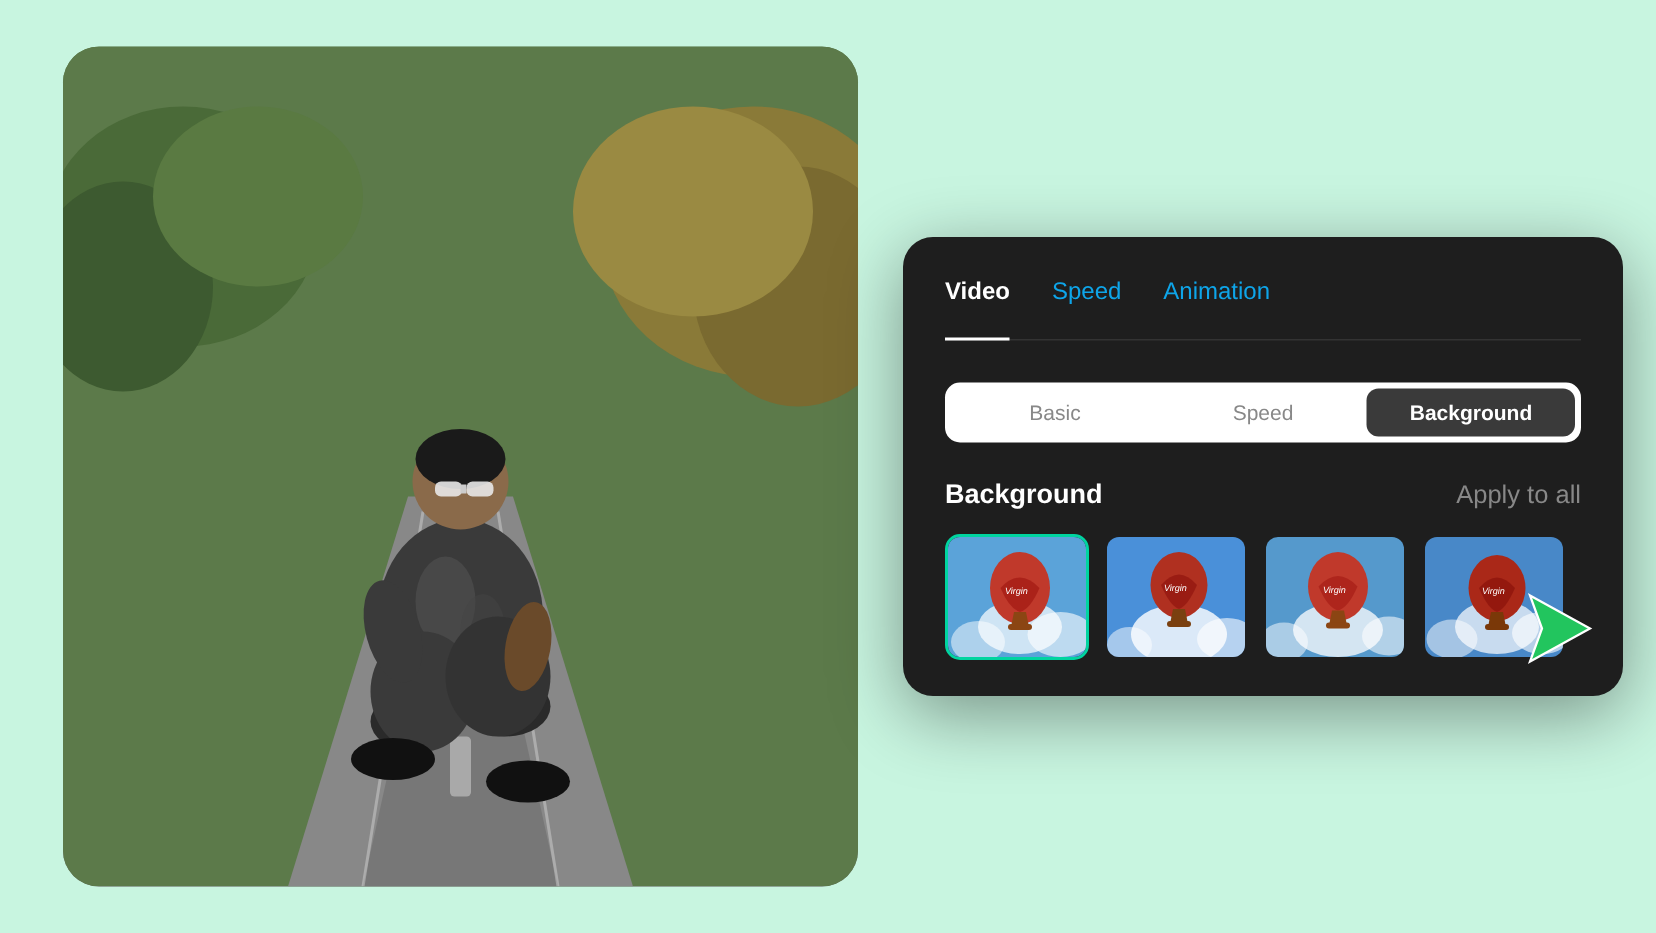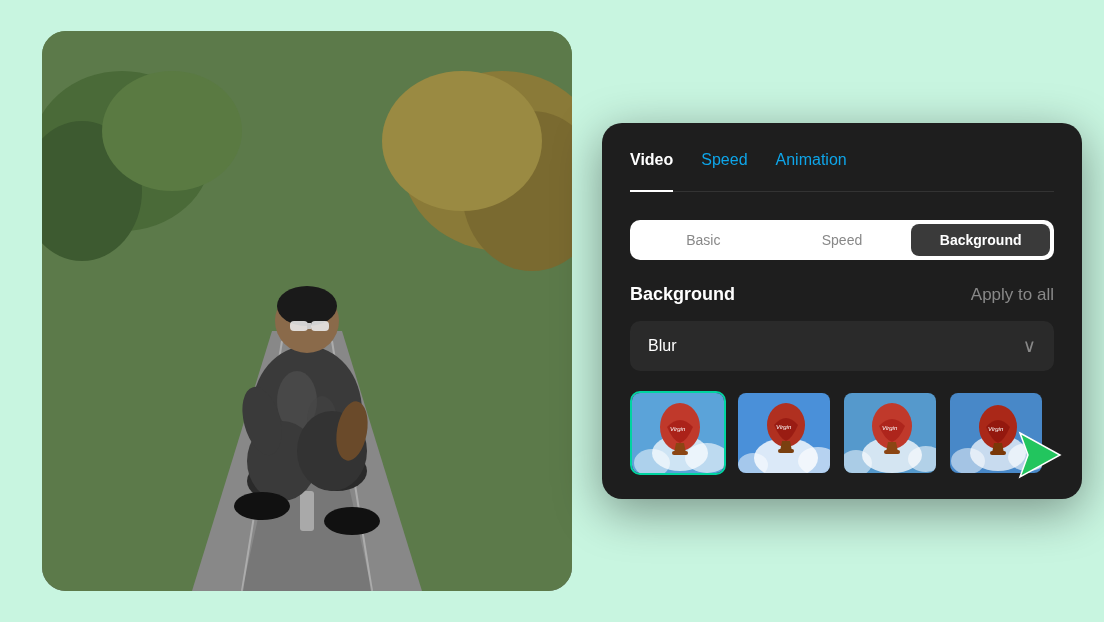--- a/index.html
+++ b/index.html
@@ -253,24 +253,20 @@
       <div class="sub-tab">Basic</div>
       <div class="sub-tab">Speed</div>
       <div class="sub-tab active">Background</div>
     </div>
 
     <div class="section-header">
       <span class="section-title">Background</span>
       <span class="apply-all">Apply to all</span>
     </div>
 
-    <div class="dropdown">
-      <span class="dropdown-label">Blur</span>
-      <span class="chevron">∨</span>
-    </div>
 
     <div style="position:relative;">
       <div class="thumbnails-row">
 
         <div class="thumb-item selected">
           <svg width="96" height="84" viewBox="0 0 96 84" xmlns="http://www.w3.org/2000/svg">
             <rect width="96" height="84" fill="#5ba3d9"></rect>
             <ellipse cx="48" cy="60" rx="28" ry="18" fill="#fff" opacity="0.7"></ellipse>
             <ellipse cx="20" cy="70" rx="18" ry="14" fill="#fff" opacity="0.5"></ellipse>
             <ellipse cx="75" cy="65" rx="22" ry="15" fill="#fff" opacity="0.6"></ellipse>

